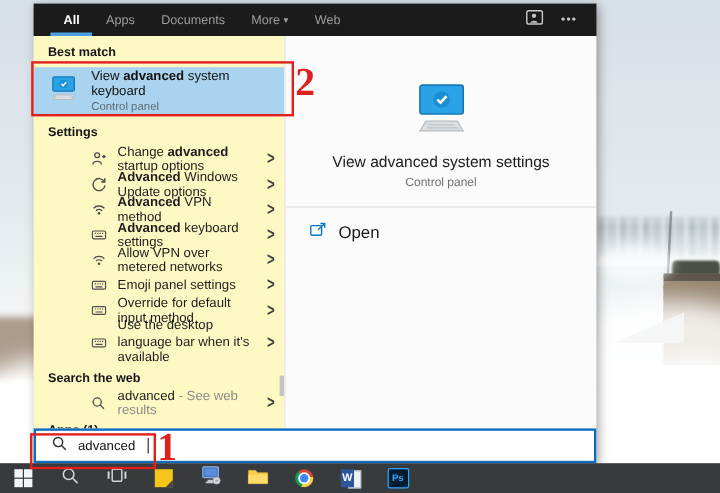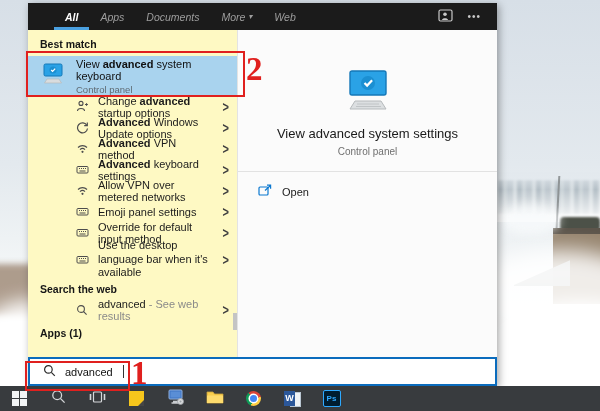--- a/index.html
+++ b/index.html
@@ -34,21 +34,21 @@
   .chrome{width:15px;height:15px;border-radius:50%;position:relative;background:conic-gradient(from -40deg,#db4437 0 120deg,#ffce43 120deg 240deg,#0f9d58 240deg 360deg);}
   .chrome i{position:absolute;left:4px;top:4px;width:7px;height:7px;border-radius:50%;background:#4285f4;box-shadow:0 0 0 1.5px #fff;}
   .wordic{position:relative;width:17px;height:16px;}
   .wordic .pg{position:absolute;right:0;top:1px;width:9px;height:13px;background:#eef2f6;border:1px solid #b9c6d2;}
   .wordic .bx{position:absolute;left:0;top:0;width:11px;height:15px;background:#2b579a;color:#fff;font-size:9px;font-weight:bold;display:flex;align-items:center;justify-content:center;}
   .psic{width:16px;height:15px;background:#001d30;border:1.5px solid #2ea9ff;border-radius:2px;color:#2ea9ff;font-size:8px;font-weight:bold;display:flex;align-items:center;justify-content:center;}
 
   
   .panel{position:absolute;left:28px;top:3px;width:469px;height:383px;z-index:10;box-shadow:2px 2px 8px rgba(0,0,0,.35);}
   .topbar{position:absolute;left:0;top:0;width:100%;height:27px;background:#1b1b1b;display:flex;align-items:stretch;}
-  .tabs{display:flex;align-items:stretch;padding-left:26px;gap:0;font-style:italic;}
+  .tabs{display:flex;align-items:stretch;padding-left:14px;gap:0;}
   .tab{display:flex;align-items:center;padding:0 11px;font-size:10.5px;color:#9d9d9d;cursor:pointer;}
   .tab.active{color:#fff;font-weight:bold;box-shadow:inset 0 -3px 0 #4aa0e0;}
   .topbar-right{margin-left:auto;display:flex;align-items:center;gap:14px;padding-right:16px;color:#c9c9c9;}
   .ellipsis{font-size:10px;letter-spacing:1px;color:#c9c9c9;}
 
   .pbody{position:absolute;left:0;top:27px;width:100%;height:356px;display:flex;}
   .leftcol{width:209px;background:#fef9c3;position:relative;overflow:hidden;}
   .rightcol{width:260px;background:#fbfbfb;border-left:1px solid #e3e3e3;box-sizing:border-box;position:relative;}
 
   .sechead{font-size:10.5px;font-weight:bold;color:#161616;padding:8px 0 6px 12px;}
@@ -63,21 +63,21 @@
   .rtext b{font-weight:bold;}
   .chev{color:#3e3e3e;font-size:11px;transform:scaleY(1.35);font-weight:bold;margin-left:4px;}
   .ric{width:14px;display:flex;justify-content:center;flex:0 0 auto;color:#4d4d4d;}
   .webrow .dim{color:#8a8a8a;}
   .scrollthumb{position:absolute;right:0;top:283px;width:4px;height:17px;background:#c4c4c4;}
 
   .detail-icon-wrap{display:flex;justify-content:center;margin-top:40px;}
   .detail-title{text-align:center;font-size:13px;color:#1a1a1a;margin-top:10px;}
   .detail-sub{text-align:center;font-size:10px;color:#6f6f6f;margin-top:5px;}
   .detail-div{border-top:1px solid #e2e2e2;margin:14px 0 0 0;}
-  .openrow{display:flex;align-items:center;gap:10px;padding:12px 16px 0 20px;font-size:11px;color:#1a1a1a;cursor:pointer;}
+  .openrow{display:flex;align-items:center;gap:10px;padding:12px 16px 0 20px;font-size:14px;color:#1a1a1a;cursor:pointer;}
 
   .searchbar{position:absolute;left:0;top:354px;width:469px;height:29px;box-sizing:border-box;background:#fff;border:2px solid #0b6cbd;display:flex;align-items:center;gap:9px;padding-left:13px;z-index:12;}
   .searchbar .mag{color:#333;}
   .sb-text{font-size:11px;color:#111;}
   .caret{width:1px;height:13px;background:#333;margin-left:1px;}
 
   
   .ann-box{position:absolute;border:2px solid #e0201e;z-index:40;pointer-events:none;}
   .ann-digit{position:absolute;color:#e0201e;font-family:"Liberation Serif",serif;font-weight:bold;z-index:40;pointer-events:none;line-height:1;}
   #box2{left:26px;top:51px;width:215px;height:42px;}
@@ -148,20 +148,21 @@
               <path d="M11.2 7 l1.4 1.4 2.6-2.8" stroke="#fff" stroke-width="1.3" fill="none"></path>
               <path d="M7 16 L19 16 L21.5 20 L4.5 20 Z" fill="#d9dcde" stroke="#b6babc" stroke-width=".7"></path>
             </svg>
           </span>
           <span class="bm-text">
             <div class="t1"><span>View </span><b>advanced</b><span> system keyboard</span></div>
             <div class="t2">Control panel</div>
           </span>
         </div>
 
+        <div class="sechead">Settings</div>
 
         <div class="row">
           <span class="ric">
               <svg width="13" height="13" viewBox="0 0 13 13">
                 <circle cx="5" cy="3.4" r="2" fill="none" stroke="#4d4d4d" stroke-width="1.1"></circle>
                 <path d="M1.5 11 C1.5 7.6 8.5 7.6 8.5 11" fill="none" stroke="#4d4d4d" stroke-width="1.1"></path>
                 <path d="M9 4.5 l2.5 0 M10.2 3.2 l1.4 1.3 -1.4 1.3" fill="none" stroke="#4d4d4d" stroke-width="1"></path>
               </svg>
             </span>
           <span class="rtext"><span>Change </span><b>advanced</b><span> startup options</span></span>

